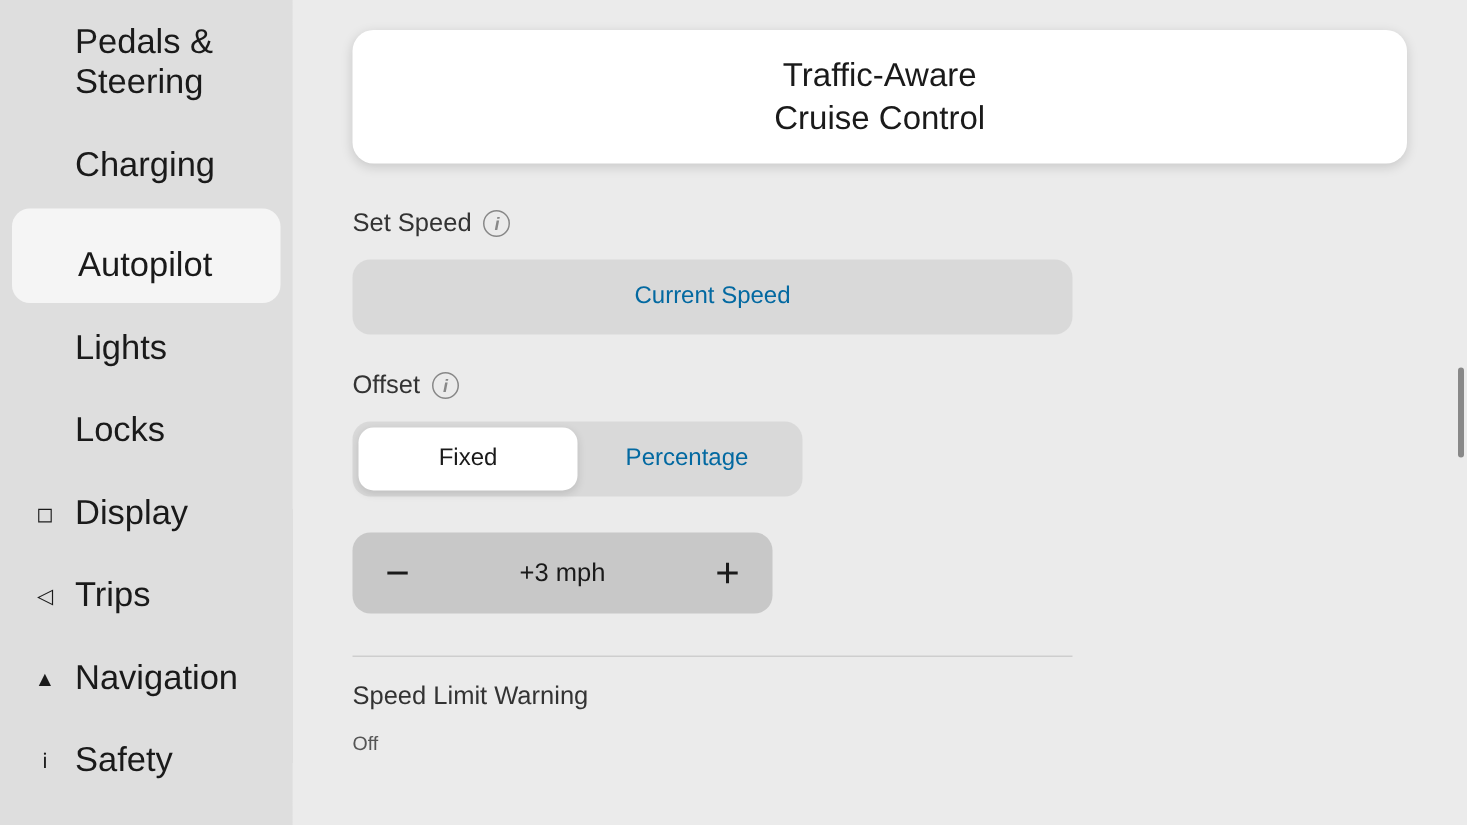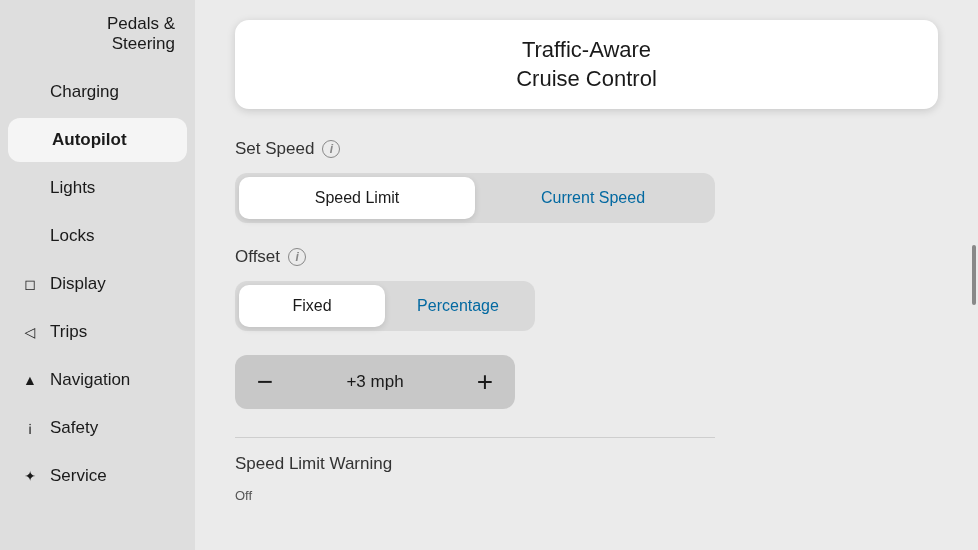--- a/index.html
+++ b/index.html
@@ -50,27 +50,27 @@
       width: 20px;
       height: 20px;
       display: flex;
       align-items: center;
       justify-content: center;
       font-size: 16px;
       flex-shrink: 0;
     }
 
     .sidebar-item .label {
-      font-size: 17px;
+      font-size: 23px;
       font-weight: 400;
-      text-align: right;
     }
 
     .sidebar-item.active .label {
-      font-weight: 700;
+      font-weight: 400;
+      margin-top: 12px;
     }
 
     .main-content {
       flex: 1;
       height: 100%;
       background: #ebebeb;
       overflow-y: auto;
       padding: 20px 40px;
     }
 
@@ -287,23 +287,20 @@
 Cruise Control</span>
       </button>
     </div>
 
     <div class="section-label">
       <span>Set Speed</span>
       <span class="info-icon">i</span>
     </div>
 
     <div class="toggle-group">
-      <button class="toggle-btn active">
-        <span>Speed Limit</span>
-      </button>
       <button class="toggle-btn inactive">
         <span>Current Speed</span>
       </button>
     </div>
 
     <div class="offset-section">
       <div class="section-label">
         <span>Offset</span>
         <span class="info-icon">i</span>
       </div>

